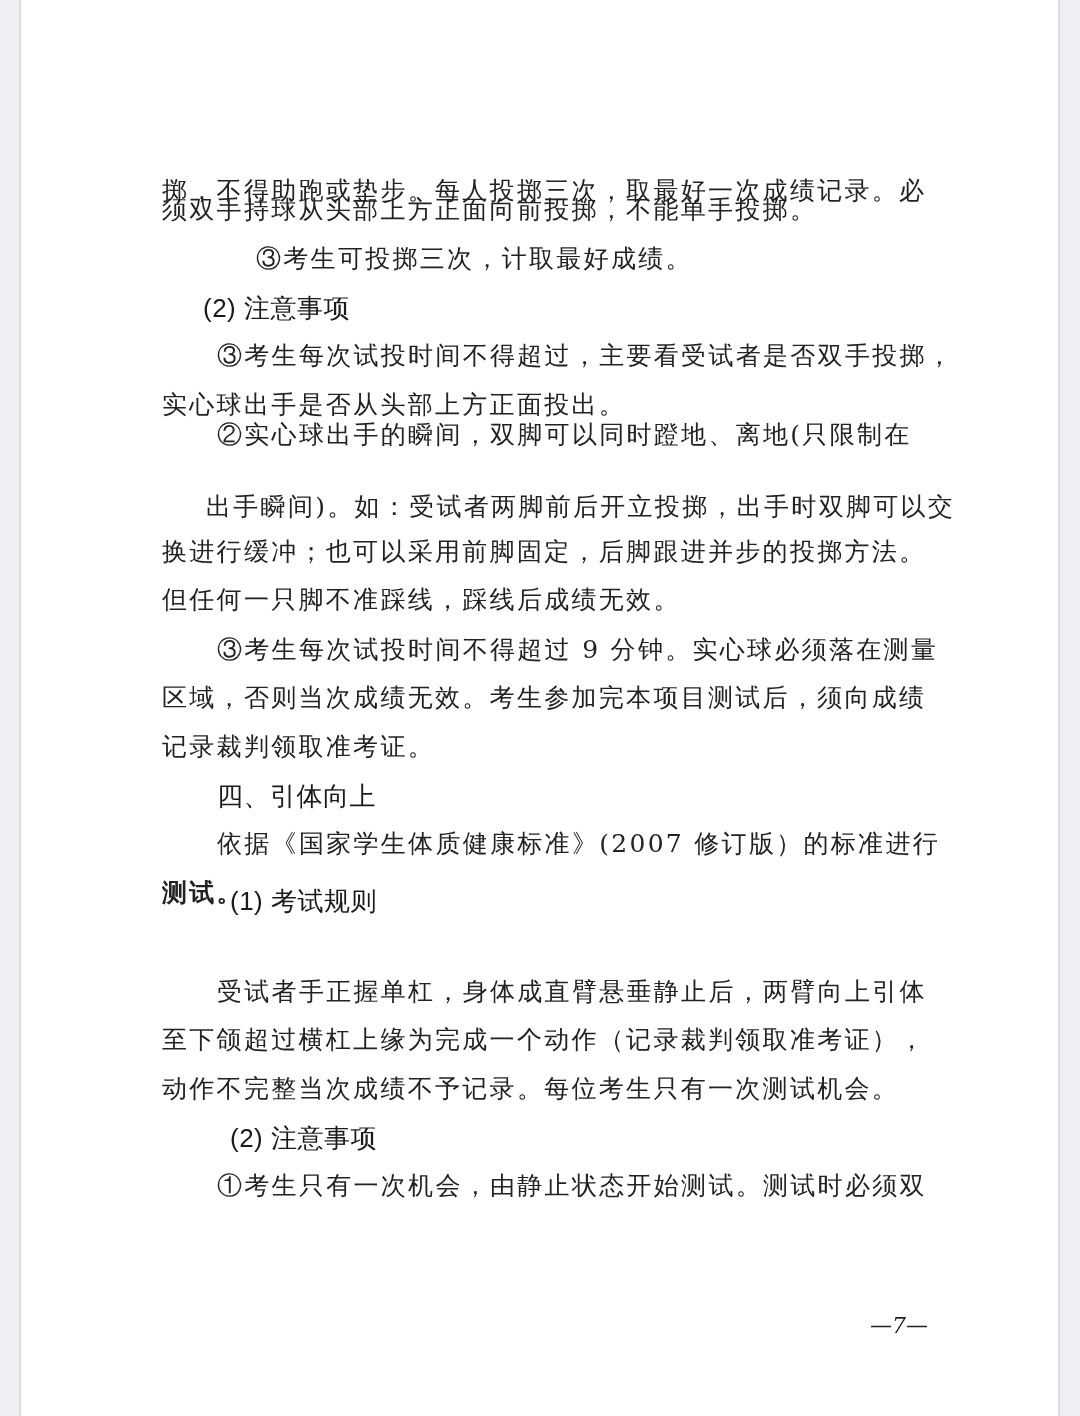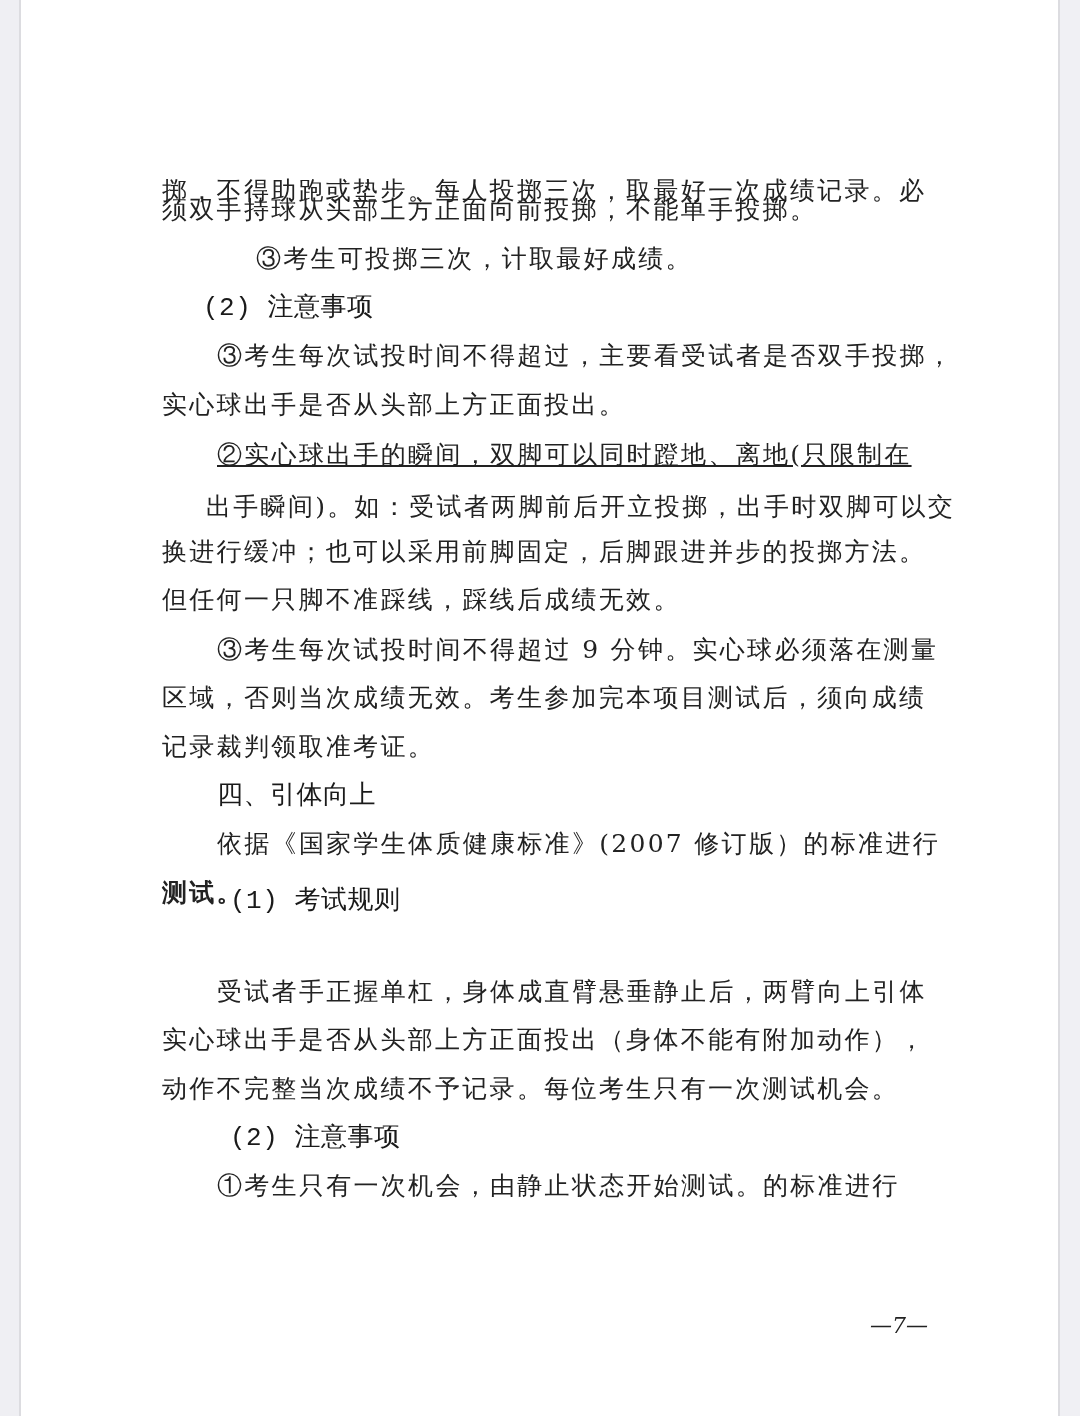--- a/index.html
+++ b/index.html
@@ -39,21 +39,21 @@
       width: 780px;
       font-family: "DejaVu Serif", "Liberation Serif", serif;
       font-size: 25px;
       letter-spacing: 2.3px;
       color: #222;
       white-space: nowrap;
       line-height: 30px;
     }
     .indent { left: 217px; }
     .heading {
-      font-family: Liberation Mono, monospace;
+      font-family: Liberation Sans, sans-serif;
       font-size: 26px;
       letter-spacing: 0.5px;
       color: #1a1a1a;
     }
     .page-number {
       position: absolute;
       left: 870px;
       top: 1313px;
       font-family: "DejaVu Serif", "Liberation Serif", serif;
       font-size: 22px;
@@ -67,30 +67,30 @@
 <div class="left-strip"></div>
 <div class="page"></div>
 <div class="right-strip"></div>
 
 <div class="line" style="top:147px;margin-top:29px;">掷，不得助跑或垫步。每人投掷三次，取最好一次成绩记录。必</div>
 <div class="line" style="top:195px;">须双手持球从头部上方正面向前投掷，不能单手投掷。</div>
 <div class="line indent" style="top:244px;margin-left:39px;">③考生可投掷三次，计取最好成绩。</div>
 <div class="line heading" style="left:203px; top:293px;">(2) 注意事项</div>
 <div class="line indent" style="top:341px;">③考生每次试投时间不得超过，主要看受试者是否双手投掷，</div>
 <div class="line" style="top:390px;">实心球出手是否从头部上方正面投出。</div>
-<div class="line indent" style="top:440px;text-decoration:underline;">②实心球出手的瞬间，双脚可以同时蹬地、离地(只限制在</div>
+<div class="line indent" style="top:420px;">②实心球出手的瞬间，双脚可以同时蹬地、离地(只限制在</div>
 <div class="line" style="top:492px;margin-left:44px;">出手瞬间)。如：受试者两脚前后开立投掷，出手时双脚可以交</div>
 <div class="line" style="top:537px;">换进行缓冲；也可以采用前脚固定，后脚跟进并步的投掷方法。</div>
 <div class="line" style="top:585px;">但任何一只脚不准踩线，踩线后成绩无效。</div>
 <div class="line indent" style="top:635px;">③考生每次试投时间不得超过 9 分钟。实心球必须落在测量</div>
 <div class="line" style="top:683px;">区域，否则当次成绩无效。考生参加完本项目测试后，须向成绩</div>
 <div class="line" style="top:732px;">记录裁判领取准考证。</div>
 <div class="line heading" style="left:217px; top:781px;">四、引体向上</div>
 <div class="line indent" style="top:829px;">依据《国家学生体质健康标准》(2007 修订版）的标准进行</div>
 <div class="line" style="top:878px;font-weight:bold;">测试。</div>
 <div class="line heading" style="left:230px; top:886px;">(1) 考试规则</div>
 <div class="line indent" style="top:977px;">受试者手正握单杠，身体成直臂悬垂静止后，两臂向上引体</div>
-<div class="line" style="top:1025px;">实心球出手是否从头部上方正面投出（身体不能有附加动作），</div>
+<div class="line" style="top:1025px;">至下颌超过横杠上缘为完成一个动作（记录裁判领取准考证），</div>
 <div class="line" style="top:1074px;">动作不完整当次成绩不予记录。每位考生只有一次测试机会。</div>
 <div class="line heading" style="left:230px; top:1123px;">(2) 注意事项</div>
-<div class="line indent" style="top:1171px;">①考生只有一次机会，由静止状态开始测试。的标准进行</div>
+<div class="line indent" style="top:1171px;">①考生只有一次机会，由静止状态开始测试。测试时必须双</div>
 
 <div class="page-number">—7—</div>
 
 </body></html>

